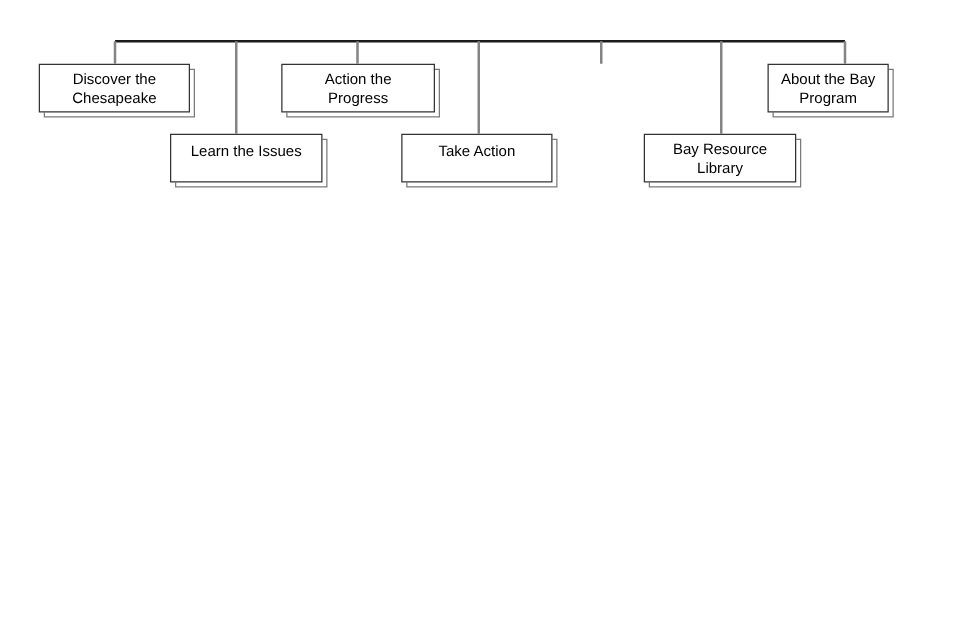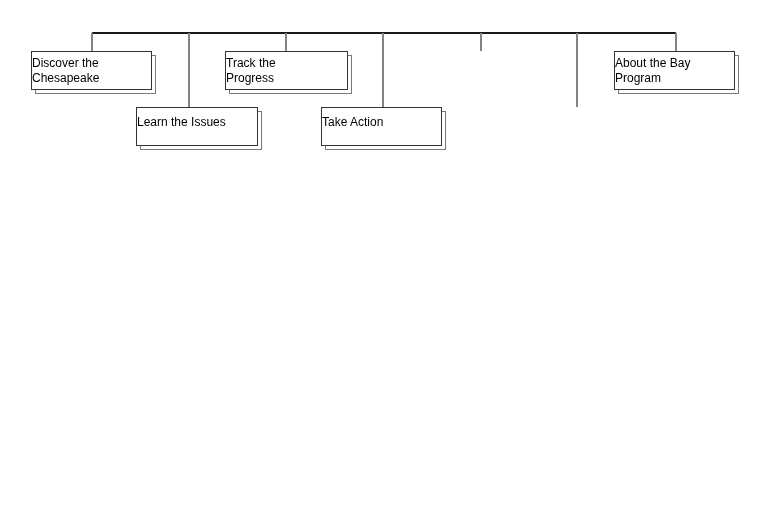--- a/index.html
+++ b/index.html
@@ -47,20 +47,21 @@
   }
   .node .face {
     position: absolute;
     left: 0;
     top: 0;
     width: 100%;
     height: 100%;
     box-sizing: border-box;
     border: 1.5px solid var(--box-border, #333333);
     background: var(--box-bg, #ffffff);
+    text-align: center;
     padding-top: 4px;
   }
   .node .lbl {
     display: inline-block;
     font-size: 12px;
     line-height: 15px;
     color: var(--text, #000000);
     white-space: pre-line;
   }
 </style>
@@ -82,27 +83,27 @@
     <div class="shadow"></div>
     <div class="face">
       <span class="lbl">Discover the
 Chesapeake</span>
     </div>
   </div>
 
   <div class="node" style="left:225px;top:51px;width:123px">
     <div class="shadow"></div>
     <div class="face">
-      <span class="lbl">Track the
+      <span class="lbl">Action the
 Progress</span>
     </div>
   </div>
 
 
-  <div class="node" style="left:614px;top:51px;width:121px">
+  <div class="node" style="left:614px;top:51px;width:97px">
     <div class="shadow"></div>
     <div class="face">
       <span class="lbl">About the Bay
 Program</span>
     </div>
   </div>
 
   <div class="node" style="left:136px;top:107px;width:122px">
     <div class="shadow"></div>
     <div class="face">
@@ -110,14 +111,21 @@
     </div>
   </div>
 
   <div class="node" style="left:321px;top:107px;width:121px">
     <div class="shadow"></div>
     <div class="face">
       <span class="lbl">Take Action</span>
     </div>
   </div>
 
+  <div class="node" style="left:515px;top:107px;width:122px">
+    <div class="shadow"></div>
+    <div class="face">
+      <span class="lbl">Bay Resource
+Library</span>
+    </div>
+  </div>
 
 </div>
 
 </body></html>

